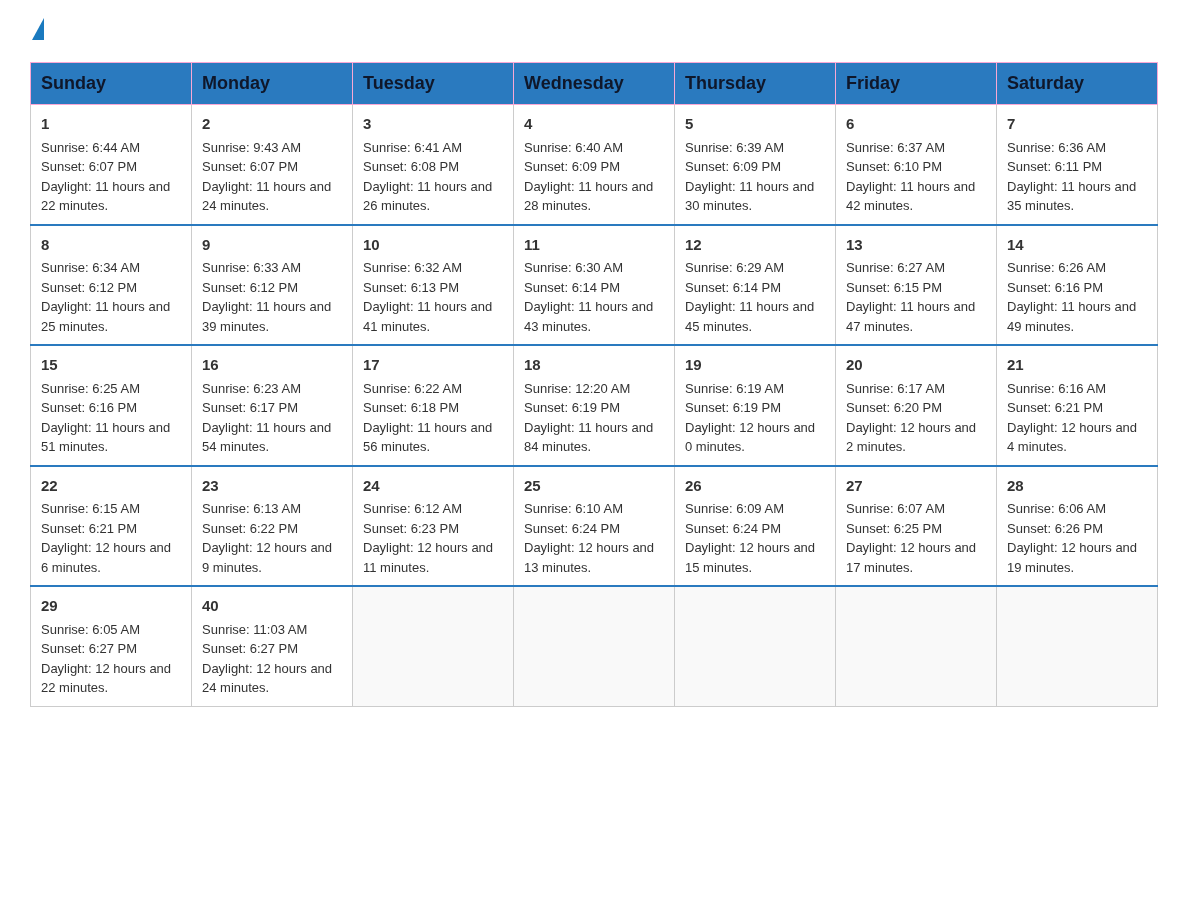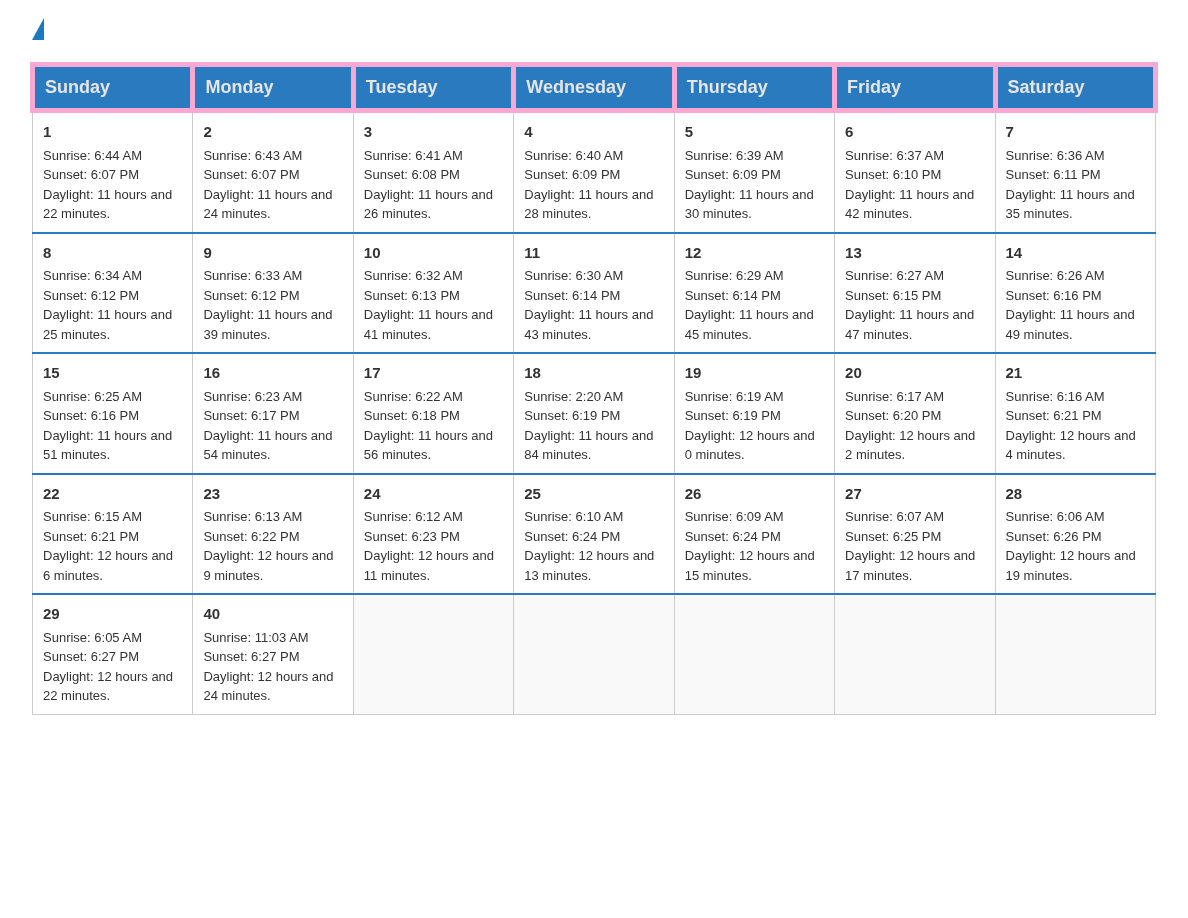--- a/index.html
+++ b/index.html
@@ -53,26 +53,26 @@
       color: #444;
       margin-top: 4px;
     }
     .calendar {
       width: 100%;
       border-collapse: collapse;
       border: 1px solid #aaa;
     }
     .calendar th {
       background: #2a7abf;
-      color: #e5e5e5;
+      color: #0f172a;
       font-size: 18px;
       font-weight: bold;
       padding: 10px 10px;
       text-align: left;
-      border: 5px solid #f9a8d4;
+      border: 1px solid #f9a8d4;
     }
     .calendar td {
       vertical-align: top;
       padding: 8px 10px;
       border: 1px solid #ccc;
       width: 14.28%;
       height: 110px;
       font-size: 13px;
       color: #333;
       line-height: 1.5;
@@ -115,41 +115,41 @@
         <th>Tuesday</th>
         <th>Wednesday</th>
         <th>Thursday</th>
         <th>Friday</th>
         <th>Saturday</th>
       </tr>
   </thead>
   <tbody id="calendar-body">
   <tr>
         <td><span class="day-number">1</span><span>Sunrise: 6:44 AM</span><br><span>Sunset: 6:07 PM</span><br><span>Daylight: 11 hours and 22 minutes.</span></td>
-        <td><span class="day-number">2</span><span>Sunrise: 6:43 AM</span><br><span>Sunset: 6:07 PM</span><br><span>Daylight: 11 hours and 24 minutes.</span></td>
+        <td><span class="day-number">2</span><span>Sunrise: 9:43 AM</span><br><span>Sunset: 6:07 PM</span><br><span>Daylight: 11 hours and 24 minutes.</span></td>
         <td><span class="day-number">3</span><span>Sunrise: 6:41 AM</span><br><span>Sunset: 6:08 PM</span><br><span>Daylight: 11 hours and 26 minutes.</span></td>
         <td><span class="day-number">4</span><span>Sunrise: 6:40 AM</span><br><span>Sunset: 6:09 PM</span><br><span>Daylight: 11 hours and 28 minutes.</span></td>
         <td><span class="day-number">5</span><span>Sunrise: 6:39 AM</span><br><span>Sunset: 6:09 PM</span><br><span>Daylight: 11 hours and 30 minutes.</span></td>
         <td><span class="day-number">6</span><span>Sunrise: 6:37 AM</span><br><span>Sunset: 6:10 PM</span><br><span>Daylight: 11 hours and 42 minutes.</span></td>
         <td><span class="day-number">7</span><span>Sunrise: 6:36 AM</span><br><span>Sunset: 6:11 PM</span><br><span>Daylight: 11 hours and 35 minutes.</span></td>
       </tr>
       <tr class="row-separator">
         <td><span class="day-number">8</span><span>Sunrise: 6:34 AM</span><br><span>Sunset: 6:12 PM</span><br><span>Daylight: 11 hours and 25 minutes.</span></td>
         <td><span class="day-number">9</span><span>Sunrise: 6:33 AM</span><br><span>Sunset: 6:12 PM</span><br><span>Daylight: 11 hours and 39 minutes.</span></td>
         <td><span class="day-number">10</span><span>Sunrise: 6:32 AM</span><br><span>Sunset: 6:13 PM</span><br><span>Daylight: 11 hours and 41 minutes.</span></td>
         <td><span class="day-number">11</span><span>Sunrise: 6:30 AM</span><br><span>Sunset: 6:14 PM</span><br><span>Daylight: 11 hours and 43 minutes.</span></td>
         <td><span class="day-number">12</span><span>Sunrise: 6:29 AM</span><br><span>Sunset: 6:14 PM</span><br><span>Daylight: 11 hours and 45 minutes.</span></td>
         <td><span class="day-number">13</span><span>Sunrise: 6:27 AM</span><br><span>Sunset: 6:15 PM</span><br><span>Daylight: 11 hours and 47 minutes.</span></td>
         <td><span class="day-number">14</span><span>Sunrise: 6:26 AM</span><br><span>Sunset: 6:16 PM</span><br><span>Daylight: 11 hours and 49 minutes.</span></td>
       </tr>
       <tr class="row-separator">
         <td><span class="day-number">15</span><span>Sunrise: 6:25 AM</span><br><span>Sunset: 6:16 PM</span><br><span>Daylight: 11 hours and 51 minutes.</span></td>
         <td><span class="day-number">16</span><span>Sunrise: 6:23 AM</span><br><span>Sunset: 6:17 PM</span><br><span>Daylight: 11 hours and 54 minutes.</span></td>
         <td><span class="day-number">17</span><span>Sunrise: 6:22 AM</span><br><span>Sunset: 6:18 PM</span><br><span>Daylight: 11 hours and 56 minutes.</span></td>
-        <td><span class="day-number">18</span><span>Sunrise: 2:20 AM</span><br><span>Sunset: 6:19 PM</span><br><span>Daylight: 11 hours and 84 minutes.</span></td>
+        <td><span class="day-number">18</span><span>Sunrise: 12:20 AM</span><br><span>Sunset: 6:19 PM</span><br><span>Daylight: 11 hours and 84 minutes.</span></td>
         <td><span class="day-number">19</span><span>Sunrise: 6:19 AM</span><br><span>Sunset: 6:19 PM</span><br><span>Daylight: 12 hours and 0 minutes.</span></td>
         <td><span class="day-number">20</span><span>Sunrise: 6:17 AM</span><br><span>Sunset: 6:20 PM</span><br><span>Daylight: 12 hours and 2 minutes.</span></td>
         <td><span class="day-number">21</span><span>Sunrise: 6:16 AM</span><br><span>Sunset: 6:21 PM</span><br><span>Daylight: 12 hours and 4 minutes.</span></td>
       </tr>
       <tr class="row-separator">
         <td><span class="day-number">22</span><span>Sunrise: 6:15 AM</span><br><span>Sunset: 6:21 PM</span><br><span>Daylight: 12 hours and 6 minutes.</span></td>
         <td><span class="day-number">23</span><span>Sunrise: 6:13 AM</span><br><span>Sunset: 6:22 PM</span><br><span>Daylight: 12 hours and 9 minutes.</span></td>
         <td><span class="day-number">24</span><span>Sunrise: 6:12 AM</span><br><span>Sunset: 6:23 PM</span><br><span>Daylight: 12 hours and 11 minutes.</span></td>
         <td><span class="day-number">25</span><span>Sunrise: 6:10 AM</span><br><span>Sunset: 6:24 PM</span><br><span>Daylight: 12 hours and 13 minutes.</span></td>
         <td><span class="day-number">26</span><span>Sunrise: 6:09 AM</span><br><span>Sunset: 6:24 PM</span><br><span>Daylight: 12 hours and 15 minutes.</span></td>

